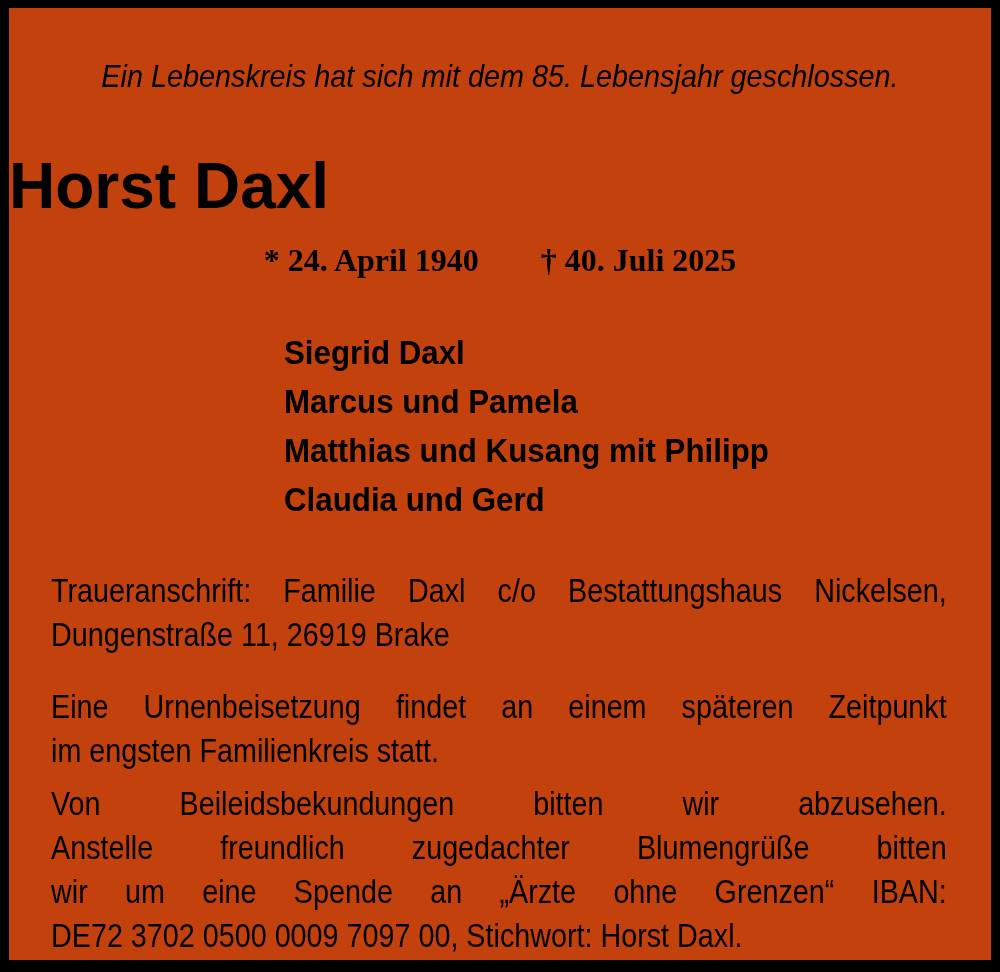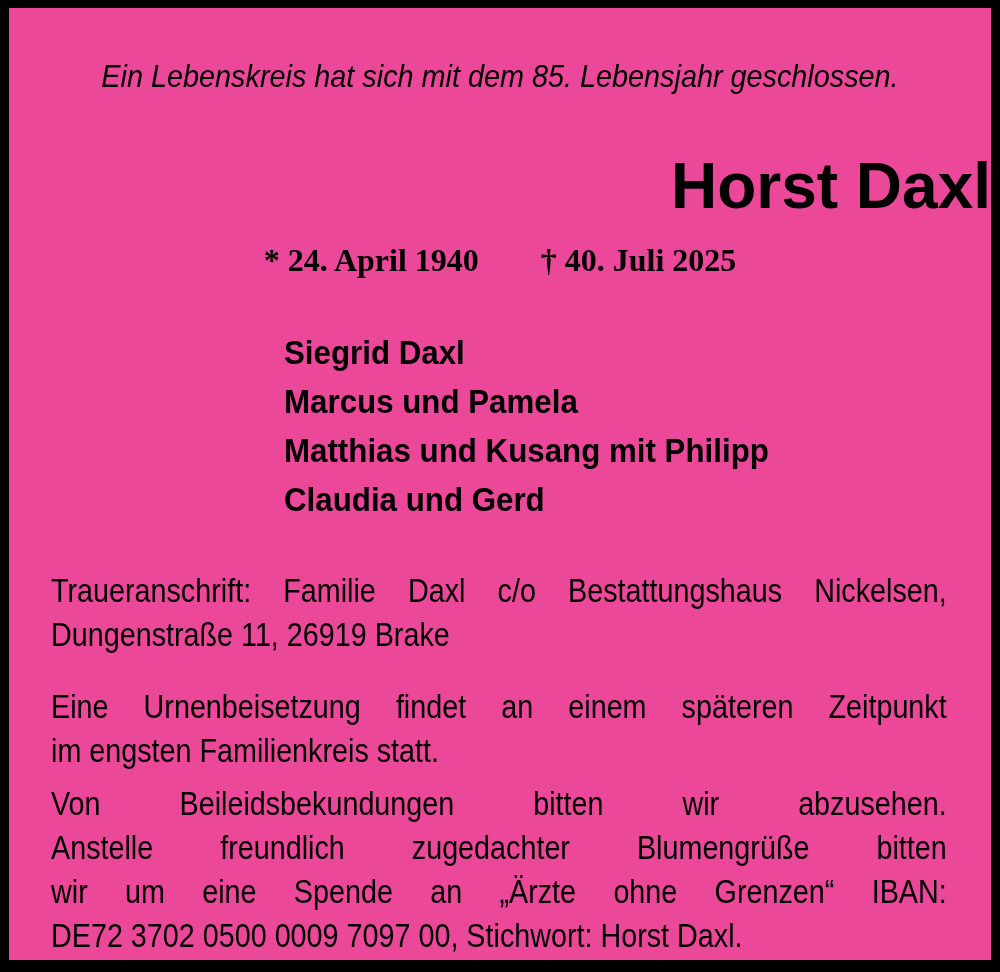--- a/index.html
+++ b/index.html
@@ -1,40 +1,40 @@
 <!DOCTYPE html>
 <html><head>
 <meta charset="utf-8">
 <style>
   html,body { margin:0; padding:0; background:#ffffff; }
   .sheet {
     position:relative;
     width:1000px; height:972px;
     box-sizing:border-box;
-    background:#ec4899;
+    background:#c2410c;
     border-style:solid;
     border-color:#000000;
     border-width:8px 9px 12px 9px;
     font-family:"Liberation Sans", sans-serif;
     color:#000000;
     overflow:hidden;
     padding-left:40px;
   }
 
   .epigraph {
     position:absolute; top:46px; left:0; width:100%;
     text-align:center;
     font-style:italic;
     font-size:32px; line-height:44px;
     transform:scaleX(0.90);
   }
 
   .deceased-name {
     position:absolute; top:142px; left:0; width:100%;
-    text-align:right;
+    text-align:left;
     font-weight:700;
     font-size:64px; line-height:72px;
   }
 
   .dates-line {
     position:absolute; top:232px; left:0; width:100%;
     text-align:center;
     font-family:"Liberation Serif", serif;
     font-weight:700;
     font-size:32px; line-height:40px;

